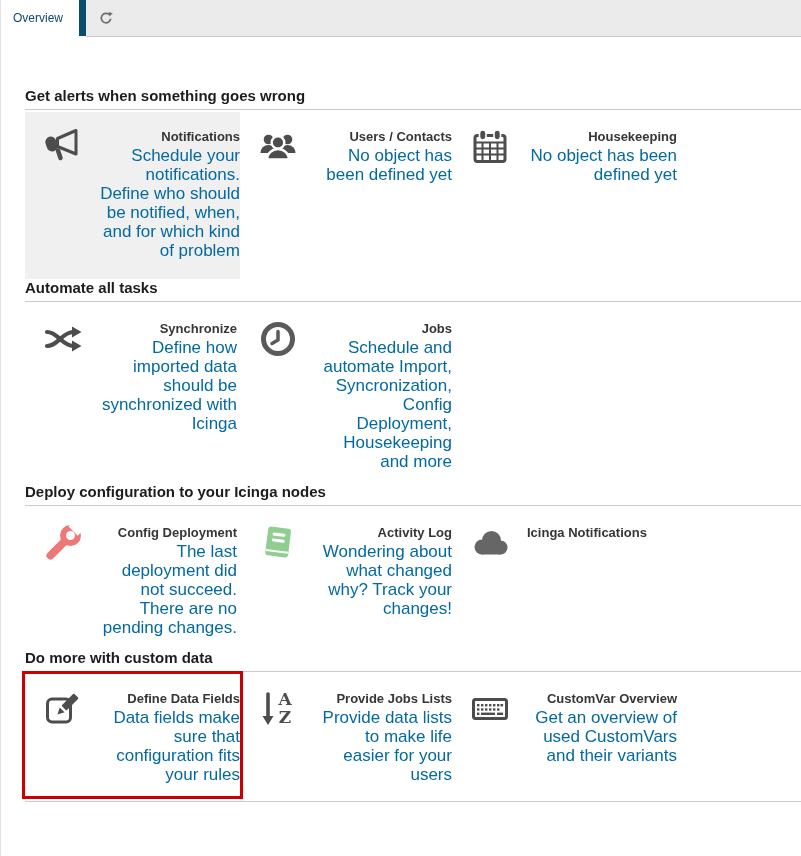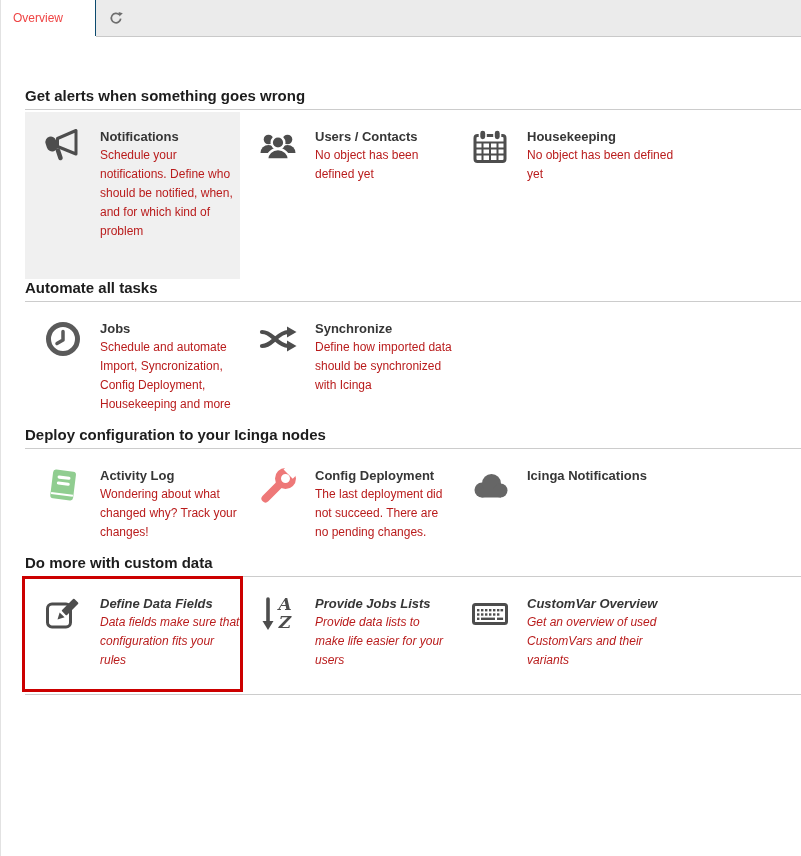--- a/index.html
+++ b/index.html
@@ -8,58 +8,58 @@
     width:801px; height:856px; background:#fff; overflow:hidden;
     font-family:"Liberation Sans", sans-serif;
     border-left:1px solid #e2e2e2;
   }
   
   .tabbar {
     height:37px; background:#ebebeb; border-bottom:1px solid #c9c9c9;
     display:flex; align-items:stretch;
   }
   .tab {
-    background:#fff; border-right:1px solid #0c4a6e;
-    display:flex; align-items:center; padding:0 32px 0 12px;
-    font-size:12px; color:#ef4444; cursor:pointer;
+    background:#fff; border-right:7px solid #0c4a6e;
+    display:flex; align-items:center; padding:0 16px 0 12px;
+    font-size:12px; color:#0c4a6e; cursor:pointer;
     box-shadow:0 1px 0 #fff;
   }
   .tab-refresh {
     width:40px; display:flex; align-items:center; justify-content:center;
     cursor:pointer;
   }
   
   .main { padding:50px 0 0 24px; }
   h2.section-heading {
     margin:0; padding:0 0 5px 0;
     font-size:15px; line-height:17px; font-weight:bold; color:#1d1d1d;
     border-bottom:1px solid #cccccc;
   }
   .tiles {
     display:grid; grid-template-columns:215px 212px 1fr;
     margin-top:2px; align-items:stretch;
   }
   .tile {
     display:flex; align-items:flex-start;
-    padding:15px 0 12px 18px; cursor:pointer;
+    padding:15px 0 12px 18px; cursor:pointer;text-align:right;
   }
   .tile-hover { background:#f0f0f0; }
   .tile-red { outline:3px solid #cc0000; }
   .tile .ic { width:40px; height:40px; flex:0 0 40px; margin-right:17px; }
   .tile-text { max-width:150px; }
   .col1 .tile-text { max-width:140px; }
   .col2 .tile-text { max-width:137px; }
   .tile-title { font-size:13px; line-height:19px; font-weight:bold; color:#363636; }
-  .tile-desc  { font-size:12px; line-height:19px; color:#b91c1c; }
+  .tile-desc  { font-size:17px; line-height:19px; color:#0369a1; }
   .row-alerts { min-height:167px; }
   .m-sec2 { margin-top:13px; }
   .row-automate .tile { padding-top:15px; }
   .m-sec3 { margin-top:68px; }
   .m-sec4 { margin-top:66px; }
-  .row-custom { min-height:110px;font-style:italic; }
+  .row-custom { min-height:110px; }
   .bottom-divider { margin-top:5px; border-top:1px solid #cccccc; height:1px; }
   svg { display:block; }
 </style>
 </head>
 <body>
 
 <div class="tabbar">
   <div class="tab">
     <span>Overview</span>
   </div>
@@ -126,82 +126,82 @@
         <div class="tile-title">Housekeeping</div>
         <div class="tile-desc">No object has been defined yet</div>
       </div>
     </div>
   </div>
 
   <h2 class="section-heading m-sec2">Automate all tasks</h2>
   <div class="tiles row-automate">
 
 
-    <div class="tile col3">
-      <span class="ic">
-        <svg width="40" height="40" viewBox="0 0 40 40">
-          <circle cx="20" cy="20" r="14.5" fill="none" stroke="#5a5a5a" stroke-width="5"></circle>
-          <path d="M20 12.5 V21 L14 24.5" fill="none" stroke="#5a5a5a" stroke-width="3.5" stroke-linecap="round" stroke-linejoin="round"></path>
-        </svg>
-      </span>
-      <div class="tile-text">
-        <div class="tile-title">Jobs</div>
-        <div class="tile-desc">Schedule and automate Import, Syncronization, Config Deployment, Housekeeping and more</div>
-      </div>
-    </div>
-
     <div class="tile col2">
       <span class="ic">
         <svg width="40" height="40" viewBox="0 0 40 40">
           <g stroke="#4d4d4d" stroke-width="4.2" fill="none" stroke-linecap="round">
             <path d="M4 13 c6 0 9 3.5 13 7 s8 7 13 7"></path>
             <path d="M4 27 c6 0 9 -3.5 13 -7 s8 -7 13 -7"></path>
           </g>
           <path d="M29 7.5 L38.5 13 L29 18.5 z" fill="#4d4d4d"></path>
           <path d="M29 21.5 L38.5 27 L29 32.5 z" fill="#4d4d4d"></path>
         </svg>
       </span>
       <div class="tile-text">
         <div class="tile-title">Synchronize</div>
         <div class="tile-desc">Define how imported data should be synchronized with Icinga</div>
       </div>
     </div>
+
+    <div class="tile col3">
+      <span class="ic">
+        <svg width="40" height="40" viewBox="0 0 40 40">
+          <circle cx="20" cy="20" r="14.5" fill="none" stroke="#5a5a5a" stroke-width="5"></circle>
+          <path d="M20 12.5 V21 L14 24.5" fill="none" stroke="#5a5a5a" stroke-width="3.5" stroke-linecap="round" stroke-linejoin="round"></path>
+        </svg>
+      </span>
+      <div class="tile-text">
+        <div class="tile-title">Jobs</div>
+        <div class="tile-desc">Schedule and automate Import, Syncronization, Config Deployment, Housekeeping and more</div>
+      </div>
+    </div>
   </div>
 
   <h2 class="section-heading m-sec3">Deploy configuration to your Icinga nodes</h2>
   <div class="tiles row-deploy">
+
+    <div class="tile col2">
+      <span class="ic">
+        <svg width="40" height="40" viewBox="0 0 40 40">
+          <circle cx="27.5" cy="12.5" r="7.5" fill="none" stroke="#ee7878" stroke-width="6"></circle>
+          <path d="M7.5 32.5 L21 19" stroke="#ee7878" stroke-width="8" stroke-linecap="round"></path>
+          <rect x="27" y="0" width="13" height="9.5" fill="#fff" transform="rotate(45 33.5 4.75)"></rect>
+        </svg>
+      </span>
+      <div class="tile-text">
+        <div class="tile-title">Config Deployment</div>
+        <div class="tile-desc">The last deployment did not succeed. There are no pending changes.</div>
+      </div>
+    </div>
 
     <div class="tile col1">
       <span class="ic">
         <svg width="40" height="40" viewBox="0 0 40 40">
           <g transform="rotate(7 20 20)">
             <rect x="8.5" y="4.5" width="23" height="29" rx="3" fill="#90cd90"></rect>
             <rect x="13.5" y="10" width="13" height="3.2" rx="1.6" fill="#fff"></rect>
             <rect x="13.5" y="16" width="13" height="3.2" rx="1.6" fill="#fff"></rect>
             <path d="M9 28.5 h22" stroke="#fff" stroke-width="2" fill="none"></path>
           </g>
         </svg>
       </span>
       <div class="tile-text">
         <div class="tile-title">Activity Log</div>
         <div class="tile-desc">Wondering about what changed why? Track your changes!</div>
-      </div>
-    </div>
-
-    <div class="tile col2">
-      <span class="ic">
-        <svg width="40" height="40" viewBox="0 0 40 40">
-          <circle cx="27.5" cy="12.5" r="7.5" fill="none" stroke="#ee7878" stroke-width="6"></circle>
-          <path d="M7.5 32.5 L21 19" stroke="#ee7878" stroke-width="8" stroke-linecap="round"></path>
-          <rect x="27" y="0" width="13" height="9.5" fill="#fff" transform="rotate(45 33.5 4.75)"></rect>
-        </svg>
-      </span>
-      <div class="tile-text">
-        <div class="tile-title">Config Deployment</div>
-        <div class="tile-desc">The last deployment did not succeed. There are no pending changes.</div>
       </div>
     </div>
 
     <div class="tile col3">
       <span class="ic">
         <svg width="40" height="40" viewBox="0 0 40 40">
           <g fill="#666666">
             <circle cx="12" cy="24" r="7.5"></circle>
             <circle cx="21.5" cy="17.5" r="9.5"></circle>
             <circle cx="30.5" cy="24.5" r="7"></circle>

